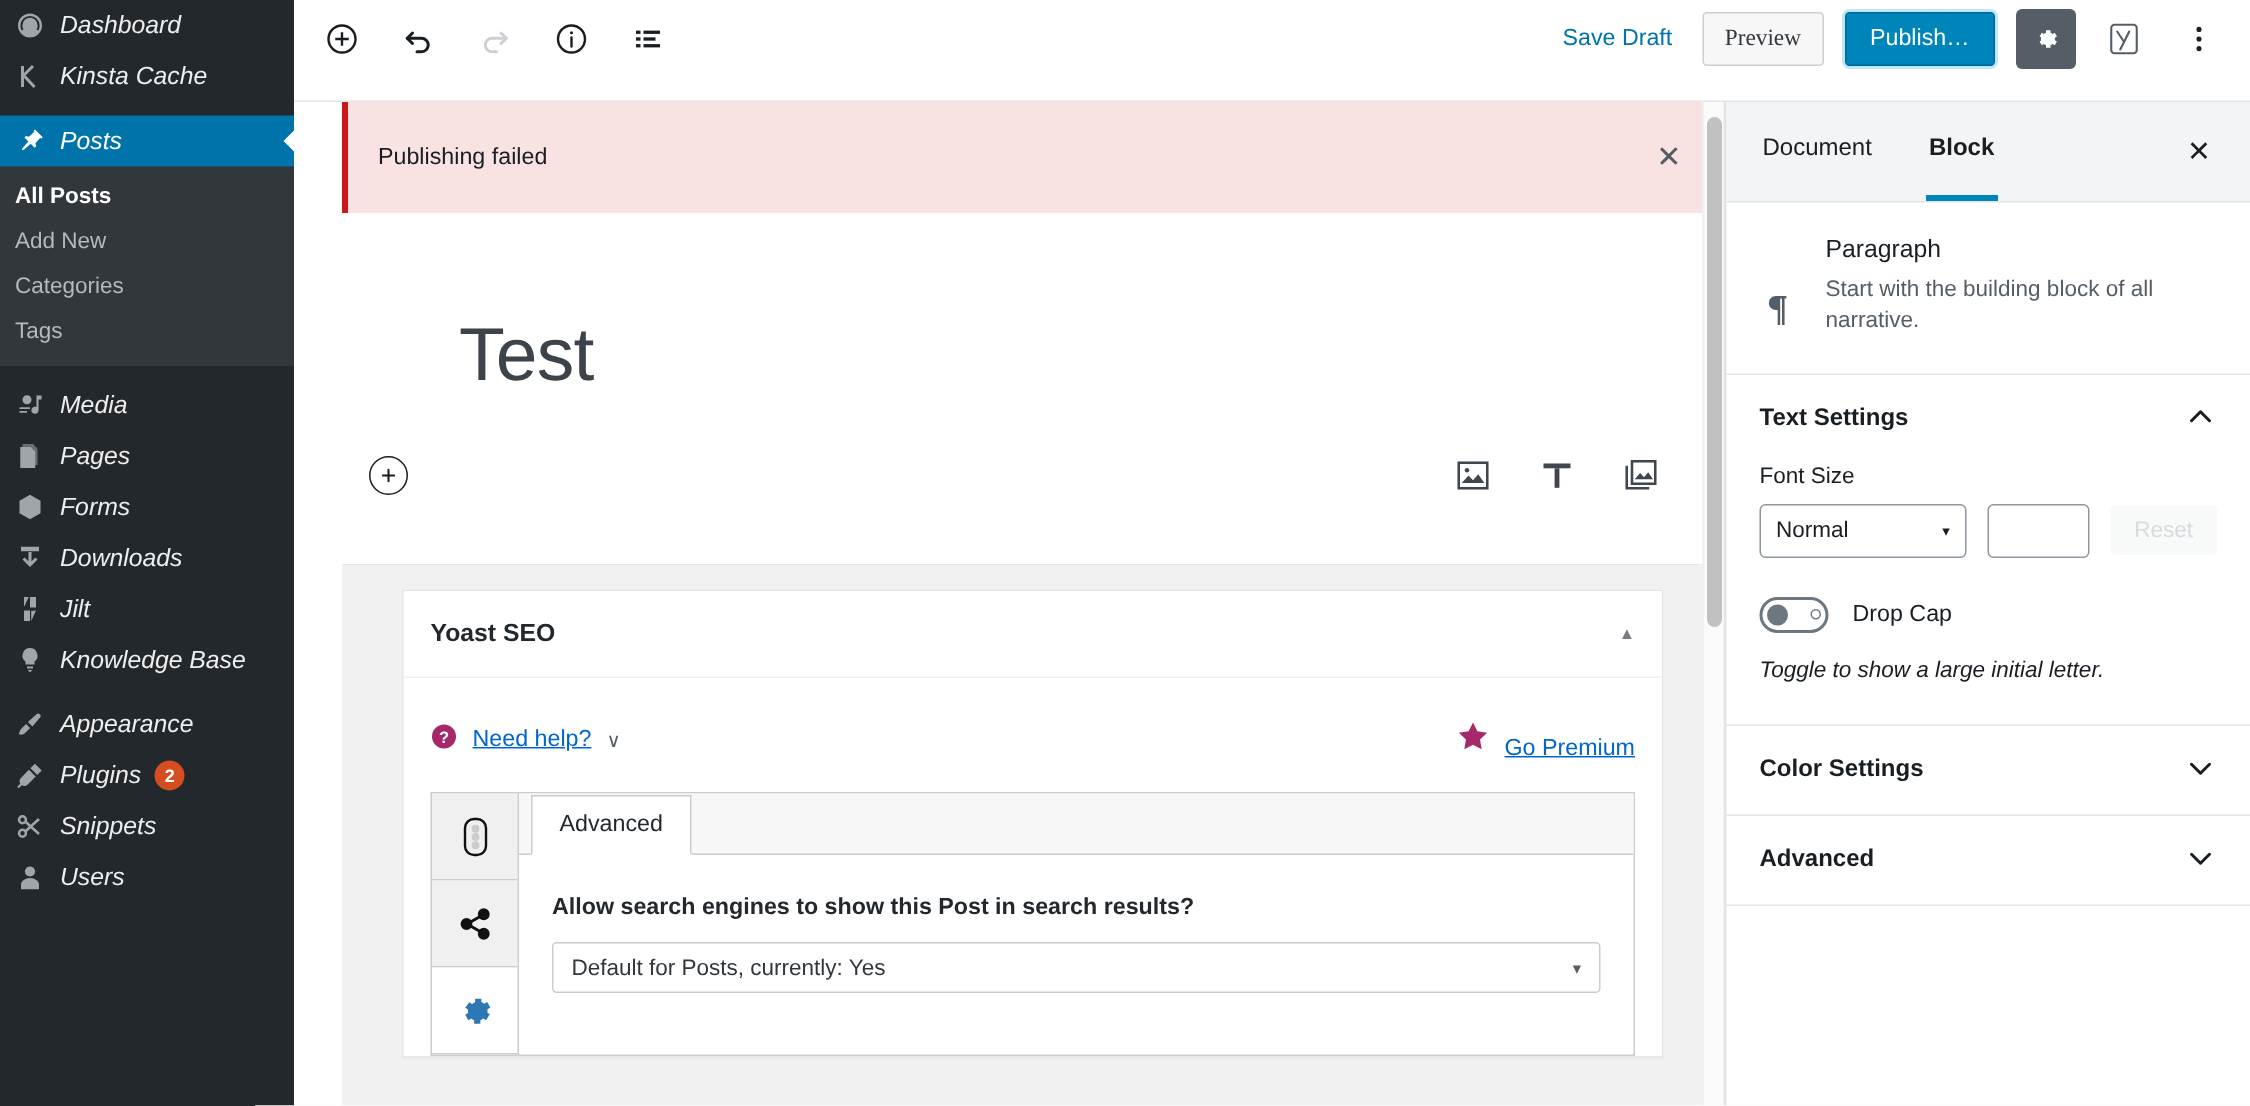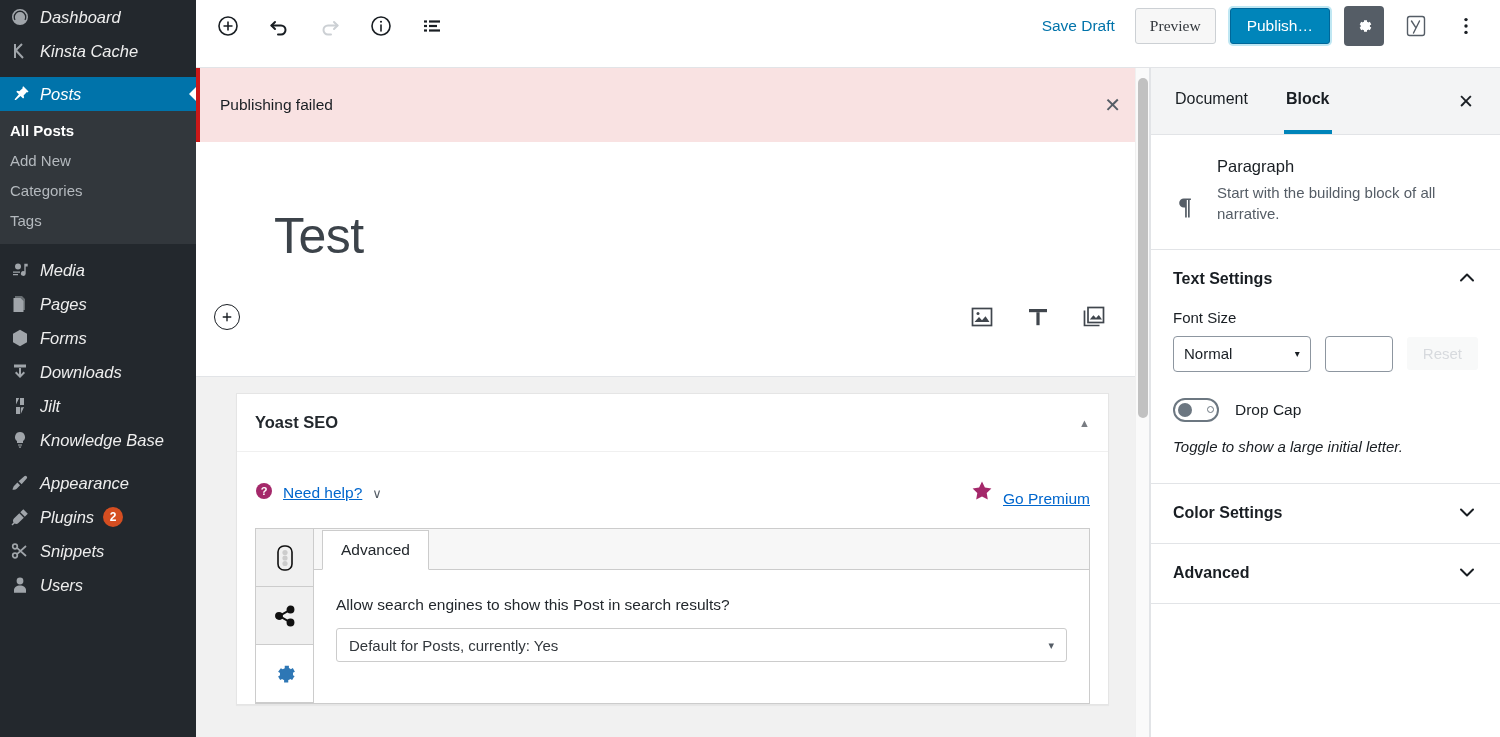--- a/index.html
+++ b/index.html
@@ -101,21 +101,21 @@
     display: flex; align-items: center; justify-content: center;
     cursor: pointer; padding: 0;
   }
   .yoast-toggle {
     width: 36px; height: 36px; border: none; background: transparent;
     display: flex; align-items: center; justify-content: center;
     cursor: pointer; color: #555d66; padding: 0;
   }
 
   
-  .edit-post-body { flex: 1; display: flex; min-height: 0; }
+  .edit-post-body { flex: 1; display: flex; min-height: 0; padding-left: 32px; }
 
   .content-col {
     flex: 1; min-width: 0; position: relative;
     background: #fff; overflow: hidden;
     border-right: 1px solid #e2e4e7;
   }
 
   
   .notice-error {
     background: #f9e2e2; border-left: 4px solid #cc1818;
@@ -200,21 +200,21 @@
   .yoast-panel-tabs {
     display: flex; border-bottom: 1px solid #ccc; background: #f7f7f7;
     height: 41px; align-items: flex-end;
   }
   .yoast-panel-tab {
     padding: 10px 18px; font-size: 15.5px; color: #23282d;
     background: #fff; border: 1px solid #ccc; border-bottom: 1px solid #fff;
     margin-bottom: -1px; cursor: pointer; margin-left: 8px;
   }
   .yoast-panel-body { padding: 26px 22px 20px 22px; }
-  .field-label { font-size: 15.5px; color: #23282d; font-weight: 400; margin-bottom: 14px; }
+  .field-label { font-size: 15.5px; color: #23282d; font-weight: 700; margin-bottom: 14px; }
   .select-wide {
     width: 100%; height: 34px; border: 1px solid #ccc; border-radius: 3px;
     background: #fff; display: flex; align-items: center;
     padding: 0 12px; font-size: 15px; color: #32373c; position: relative;
     cursor: pointer;
   }
   .select-wide .caret { margin-left: auto; color: #555d66; font-size: 11px; }
 
   
   .fake-scrollbar {

